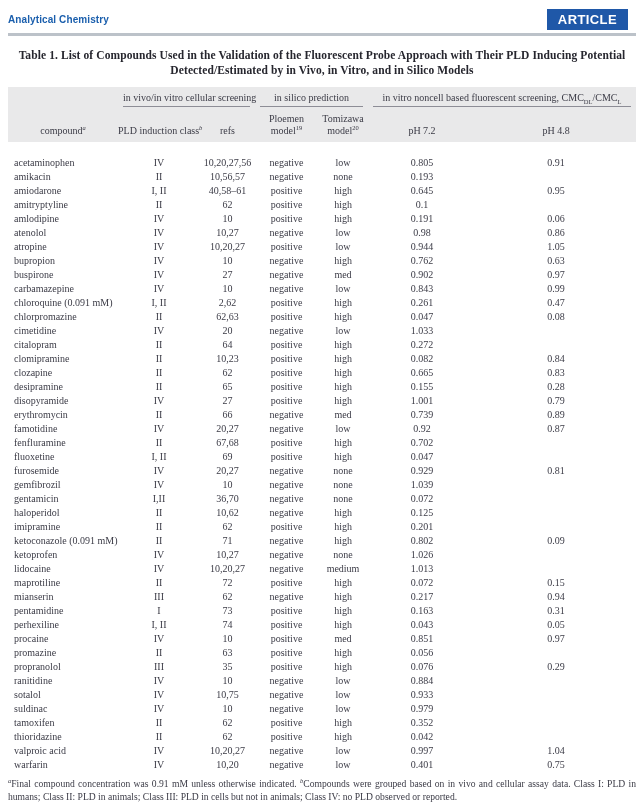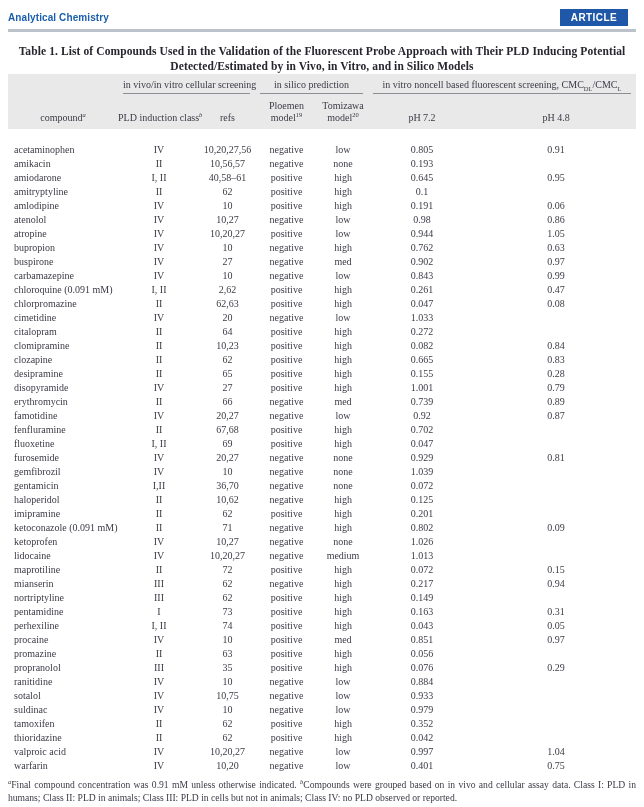--- a/index.html
+++ b/index.html
@@ -18,31 +18,31 @@
   }
   .page{padding:0 8px;}
   
   .masthead{display:flex;justify-content:space-between;align-items:center;padding-top:9px;}
   .journal-name{
     font-family:"Liberation Sans",sans-serif;font-weight:bold;
     font-size:10px;color:var(--journal-blue);letter-spacing:.1px;
   }
   .badge{
     font-family:"Liberation Sans",sans-serif;font-weight:bold;
-    font-size:10px;color:#fff;background:var(--badge-bg);
+    font-size:13px;color:#fff;background:var(--badge-bg);
     padding:3px 11px 3px;letter-spacing:.4px;margin-right:8px;
   }
   .masthead-rule{height:3px;background:var(--rule-gray);margin-top:3px;}
   
   .table-title{
     margin:12px 0 0;font-size:11.5px;font-weight:bold;color:#26262e;
     line-height:15px;letter-spacing:.1px;text-align:center;
   }
   
-  table{border-collapse:collapse;table-layout:fixed;width:628px;}
+  table{border-collapse:collapse;table-layout:fixed;width:628px;margin-top:9px;}
   thead th{
     background:var(--header-bg);font-weight:normal;font-size:10px;
     vertical-align:bottom;padding:0 0 5px;color:var(--text-dark);
   }
   tr.group-row th{padding:5px 0 0;vertical-align:top;}
   .group-label{
     display:block;margin:0 5px;padding-bottom:3px;white-space:nowrap;
     border-bottom:1px solid #8d8d96;text-align:center;overflow:visible;
   }
   tr.col-row th{padding-top:6px;line-height:12px;}
@@ -390,29 +390,20 @@
         <tr>
           <td>mianserin</td>
           <td>III</td>
           <td>62</td>
           <td>negative</td>
           <td>high</td>
           <td>0.217</td>
           <td>0.94</td>
         </tr>
         <tr>
-          <td>nortriptyline</td>
-          <td>III</td>
-          <td>62</td>
-          <td>positive</td>
-          <td>high</td>
-          <td>0.149</td>
-          <td></td>
-        </tr>
-        <tr>
           <td>pentamidine</td>
           <td>I</td>
           <td>73</td>
           <td>positive</td>
           <td>high</td>
           <td>0.163</td>
           <td>0.31</td>
         </tr>
         <tr>
           <td>perhexiline</td>

